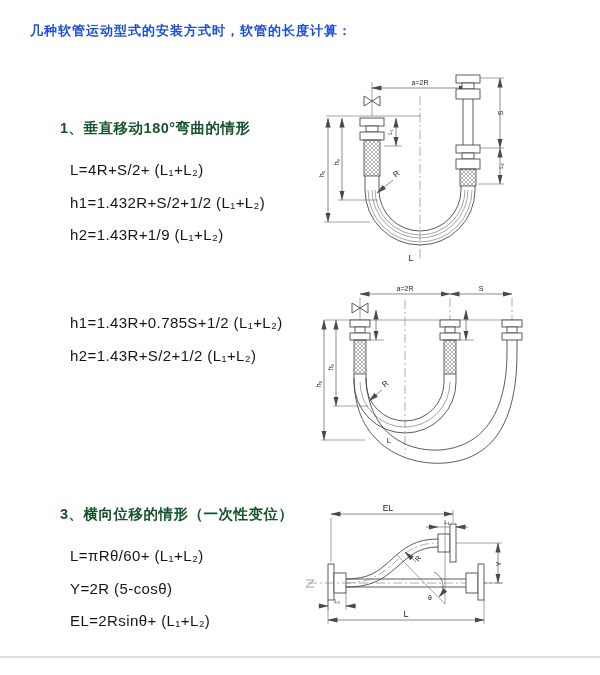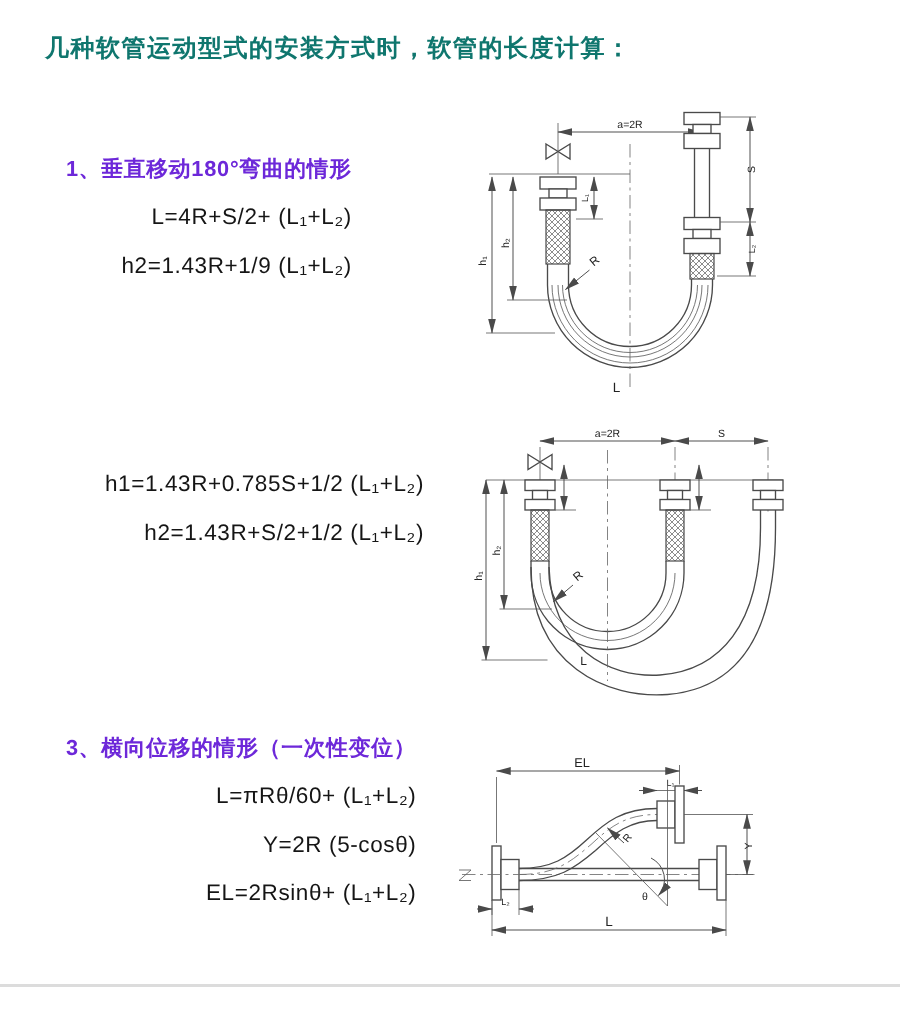--- a/index.html
+++ b/index.html
@@ -4,27 +4,27 @@
 <style>
   html,body{margin:0;padding:0;}
   body{
     width:600px;height:675px;position:relative;overflow:hidden;
     background:#ffffff;
     font-family:"Liberation Sans","DejaVu Sans",sans-serif;
     color:#1a1a1a;
   }
   .title{
     position:absolute;left:30px;top:22px;
-    font-size:16px;font-weight:bold;letter-spacing:1px;color:#0f766e;
+    font-size:13px;font-weight:bold;letter-spacing:1px;color:#1d4ed8;
   }
   .sec{position:absolute;left:44px;}
   .sec h2{
-    margin:0;font-size:14.5px;font-weight:bold;letter-spacing:0.5px;color:#6d28d9;
+    margin:16px;font-size:14.5px;font-weight:bold;letter-spacing:0.5px;color:#14532d;
   }
-  .formulas{margin:7px 0 0 26px;text-align:right;}
+  .formulas{margin:7px 0 0 26px;}
   .formula{
     font-size:15px;line-height:32.5px;letter-spacing:0.4px;color:#151515;
     white-space:pre;
   }
   .dwg{position:absolute;}
   .dwg text{font-family:"Liberation Sans","DejaVu Sans",sans-serif;fill:#222;}
   .ln{stroke:#4a4a4a;stroke-width:0.9;fill:none;}
   .fit{stroke:#4a4a4a;stroke-width:0.9;fill:#ffffff;}
   .thin{stroke:#5a5a5a;stroke-width:0.55;fill:none;}
   .dim{stroke:#4a4a4a;stroke-width:0.65;fill:none;}
@@ -33,20 +33,21 @@
 </style>
 </head>
 <body>
 
 <div class="title">几种软管运动型式的安装方式时，软管的长度计算：</div>
 
 <section class="sec" style="top:103px">
   <h2><span>1、</span><span>垂直移动180°弯曲的情形</span></h2>
   <div class="formulas">
     <div class="formula">L=4R+S/2+ (L₁+L₂)</div>
+    <div class="formula">h1=1.432R+S/2+1/2 (L₁+L₂)</div>
     <div class="formula">h2=1.43R+1/9 (L₁+L₂)</div>
   </div>
 </section>
 
 <section class="sec" style="top:300px">
   <div class="formulas">
     <div class="formula">h1=1.43R+0.785S+1/2 (L₁+L₂)</div>
     <div class="formula">h2=1.43R+S/2+1/2 (L₁+L₂)</div>
   </div>
 </section>

